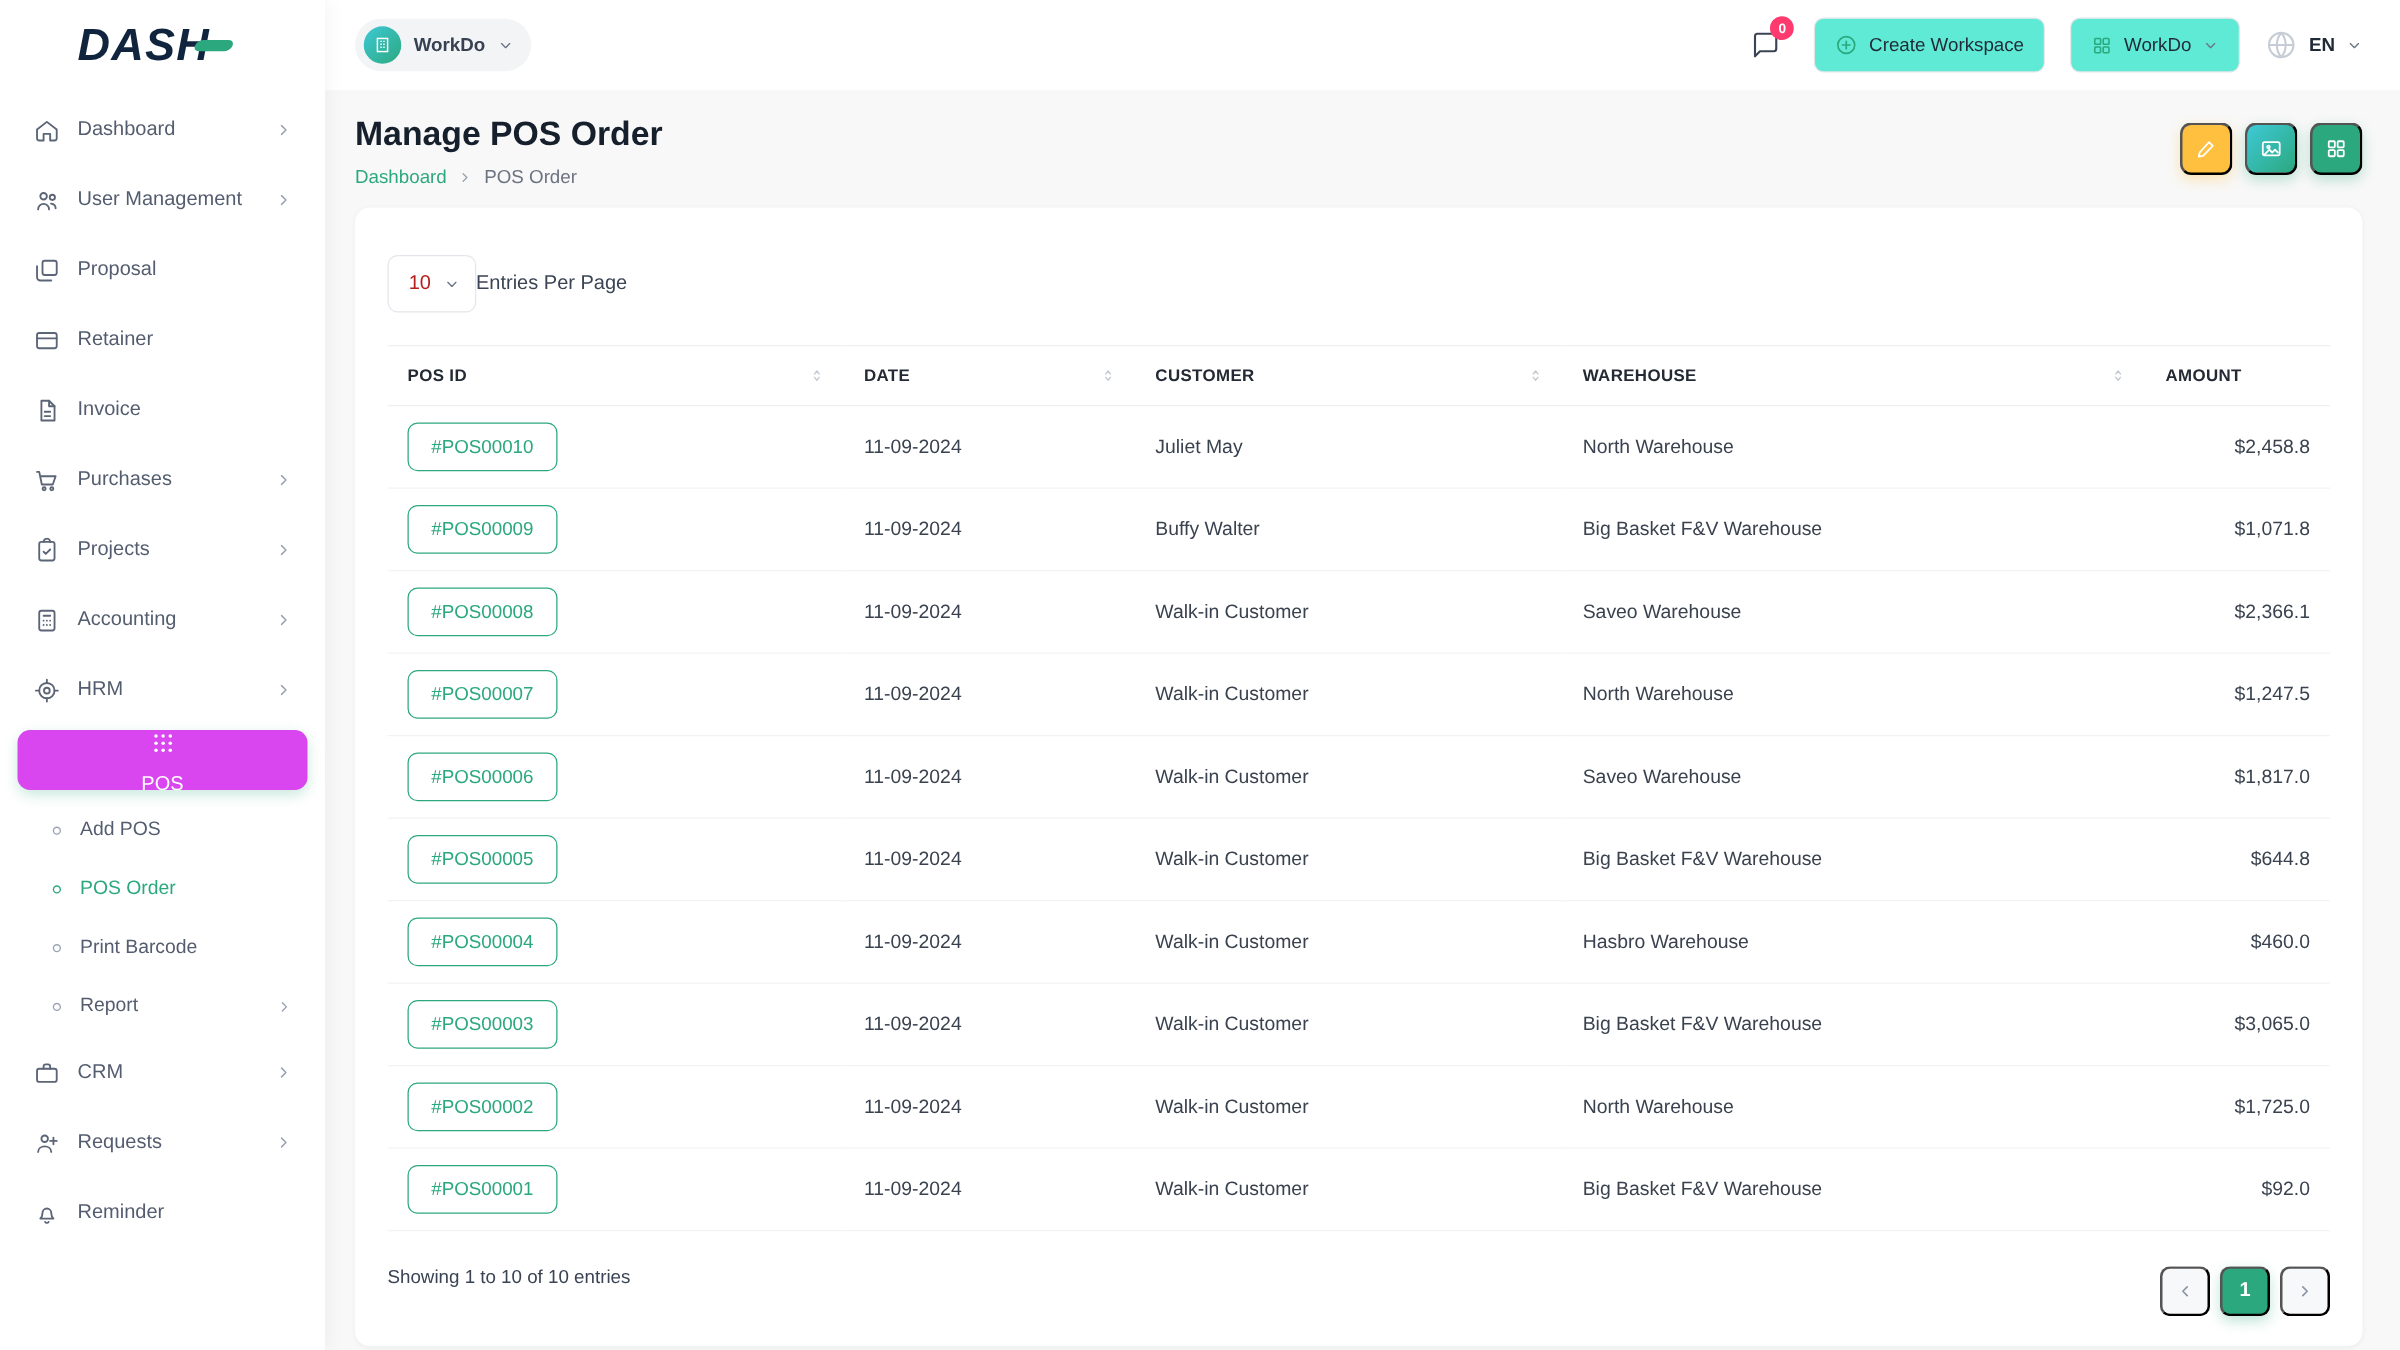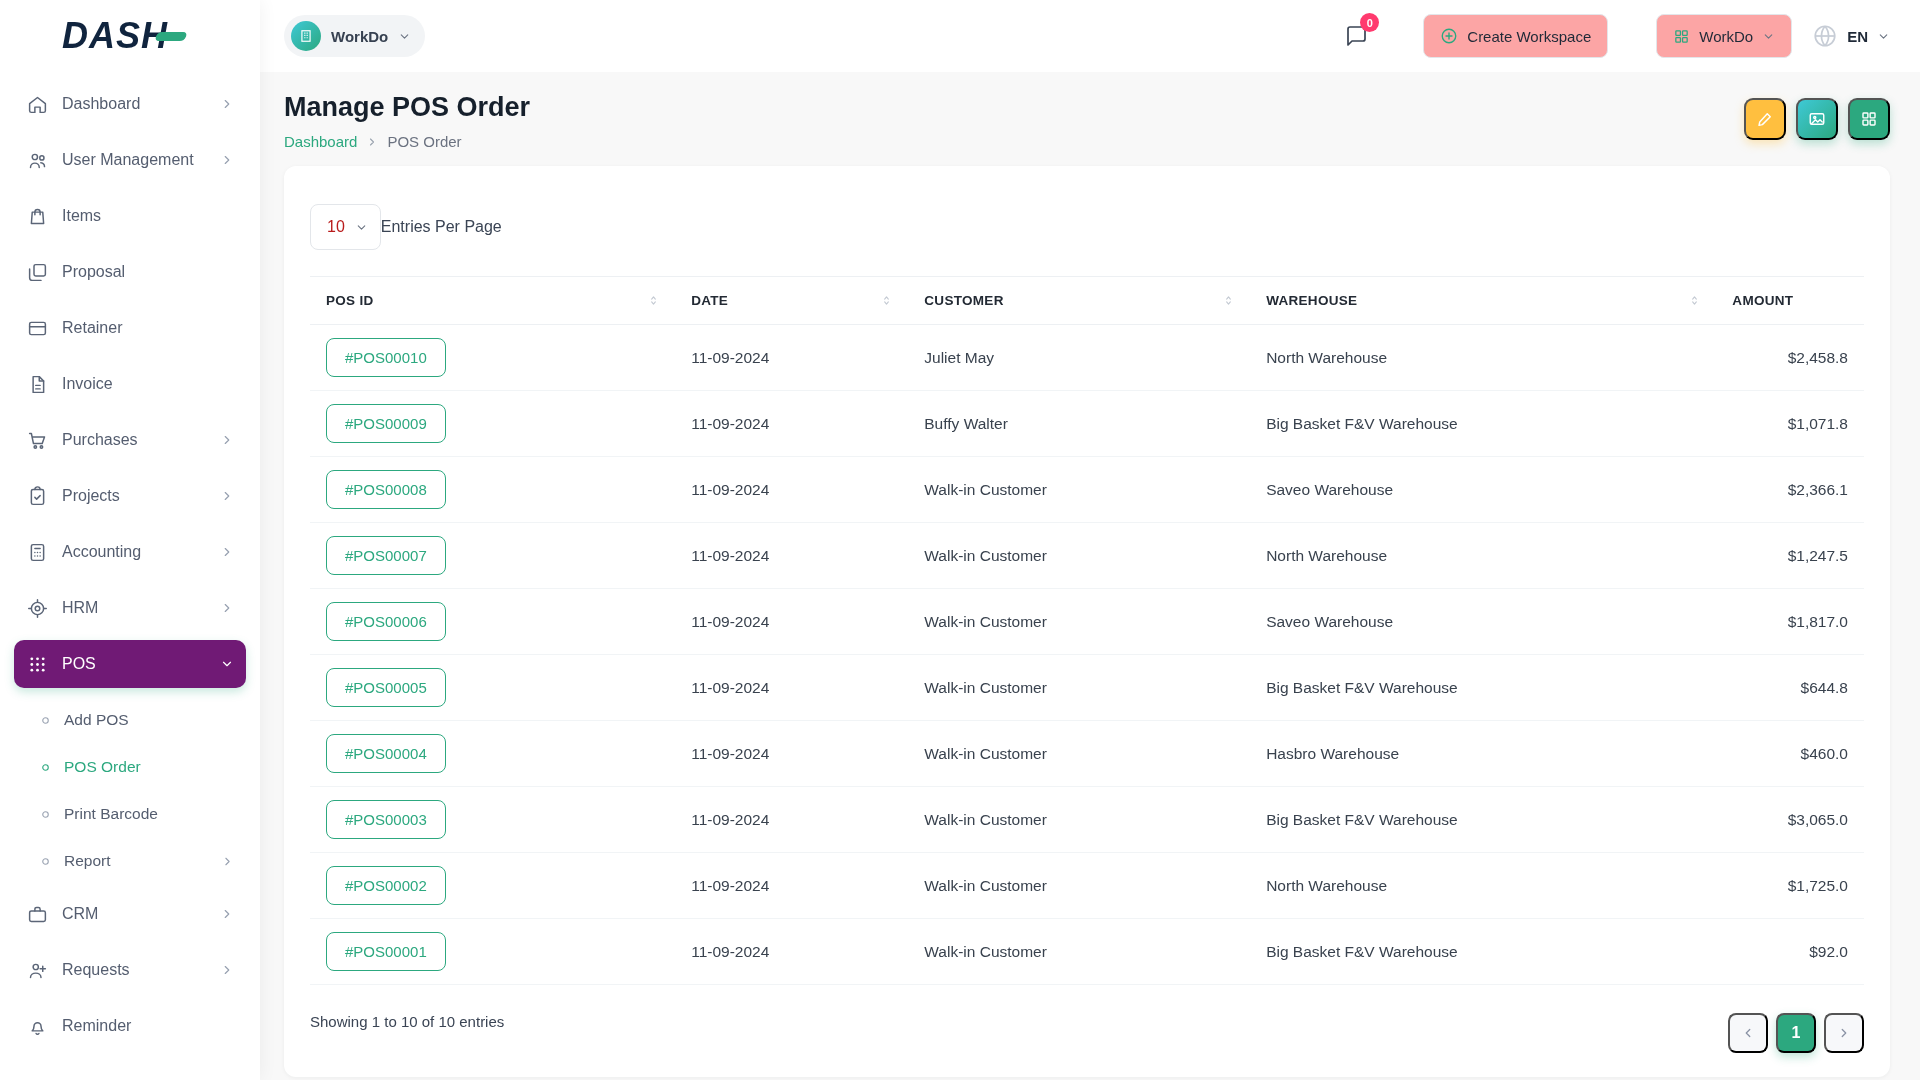--- a/index.html
+++ b/index.html
@@ -22,41 +22,41 @@
   .logo { position:relative; display:flex; align-items:center; }
   .logo-text { font-size:36px; font-weight:800; font-style:italic; letter-spacing:1px; color:#10243e; }
   .logo-dash { display:inline-block; width:30px; height:9px; background:#2ca87f; border-radius:5px; margin-left:-12px; transform:skewX(-22deg); }
   .nav { flex:1; padding:8px 14px 0; overflow:hidden; }
   .nav-item {
     display:flex; align-items:center; gap:14px; height:48px; margin-bottom:8px;
     padding:0 12px; border-radius:10px; color:#545d6f; font-size:16px; cursor:pointer;
   }
   .nav-ic { width:22px; height:22px; display:flex; align-items:center; justify-content:center; color:#5b6577; }
   .nav-chev { margin-left:auto; display:flex; color:#97a0b0; }
-  .nav-item.active { background:#701a75; color:#fff; box-shadow:0 4px 10px rgba(44,168,127,.25); }
+  .nav-item.active { background:#d946ef; color:#fff; box-shadow:0 4px 10px rgba(44,168,127,.25);flex-direction:column; }
   .nav-item.active .nav-ic, .nav-item.active .nav-chev { color:#fff; }
   .submenu { padding:2px 0 4px; }
   .sub-item { display:flex; align-items:center; gap:13px; height:44px; margin-bottom:3px; padding:0 12px 0 26px; font-size:15.5px; color:#545d6f; cursor:pointer; }
   .sub-item .dot { display:flex; color:#9aa3b2; }
   .sub-item.active { color:#2ca87f; }
   .sub-item.active .dot { color:#2ca87f; }
   .sub-chev { margin-left:auto; display:flex; color:#97a0b0; }
 
   
   .main { flex:1; display:flex; flex-direction:column; height:100%; overflow:hidden; }
 
   .topbar { height:72px; min-height:72px; background:#fff; display:flex; align-items:center; justify-content:space-between; padding:0 30px 0 24px; }
   .workspace-pill { display:flex; align-items:center; gap:10px; background:#f2f4f6; border-radius:24px; padding:6px 14px 6px 7px; cursor:pointer; }
   .ws-avatar { width:30px; height:30px; border-radius:50%; background:linear-gradient(135deg,#3ec9d6,#2ca87f); display:flex; align-items:center; justify-content:center; color:#fff; }
   .ws-name { font-size:15px; font-weight:600; color:#374151; }
   .pill-chev { display:flex; color:#6b7482; }
   .topbar-right { display:flex; align-items:center; gap:20px; }
   .chat-btn { position:relative; width:38px; height:38px; display:flex; align-items:center; justify-content:center; color:#3a4454; cursor:pointer; }
   .chat-badge { position:absolute; top:-4px; right:-4px; min-width:19px; height:19px; border-radius:10px; background:#ff3a6e; color:#fff; font-size:11px; font-weight:700; display:flex; align-items:center; justify-content:center; padding:0 5px; }
-  .btn-outline { display:flex; align-items:center; gap:9px; background:#fca5a5; border:1px solid #e3e6ea; border-radius:8px; height:44px; padding:15px 16px; font-size:15px; color:#1f2937; cursor:pointer;margin-left:28px; }
+  .btn-outline { display:flex; align-items:center; gap:9px; background:#5eead4; border:1px solid #e3e6ea; border-radius:8px; height:44px; padding:15px 16px; font-size:15px; color:#1f2937; cursor:pointer; }
   .btn-outline .b-ic { display:flex; color:#2ca87f; }
   .btn-outline .b-chev { display:flex; color:#6b7482; }
   .lang { display:flex; align-items:center; gap:9px; cursor:pointer; }
   .globe { display:flex; color:#c7cdd6; }
   .lang-code { font-size:15px; font-weight:600; color:#1f2937; }
 
   .content { flex:1; padding:20px 30px 0 24px; background:#f8f8f8; overflow:hidden; }
   .page-head { display:flex; justify-content:space-between; align-items:flex-start; margin-bottom:16px; }
   .page-title { margin:0 0 10px; font-size:27px; font-weight:700; color:#16202c; }
   .breadcrumb { display:flex; align-items:center; gap:9px; font-size:15px; }
@@ -137,29 +137,20 @@
             </svg>
           </span>
         <span class="nav-label">User Management</span>
         <span class="nav-chev">
             <svg width="14" height="14" viewBox="0 0 24 24" fill="none" stroke="currentColor" stroke-width="2" stroke-linecap="round" stroke-linejoin="round">
               <path d="M9 6l6 6-6 6"></path>
             </svg>
           </span>
       </a>
 
-      <a class="nav-item">
-        <span class="nav-ic">
-            <svg width="21" height="21" viewBox="0 0 24 24" fill="none" stroke="currentColor" stroke-width="1.7" stroke-linecap="round" stroke-linejoin="round">
-              <path d="M6 7h12l1 13H5L6 7z"></path>
-              <path d="M9 10V7a3 3 0 0 1 6 0v3"></path>
-            </svg>
-          </span>
-        <span class="nav-label">Items</span>
-      </a>
 
       <a class="nav-item">
         <span class="nav-ic">
             <svg width="21" height="21" viewBox="0 0 24 24" fill="none" stroke="currentColor" stroke-width="1.7" stroke-linecap="round" stroke-linejoin="round">
               <rect x="8" y="3" width="13" height="13" rx="2"></rect>
               <path d="M3 8v10a3 3 0 0 0 3 3h10"></path>
             </svg>
           </span>
         <span class="nav-label">Proposal</span>
       </a>

